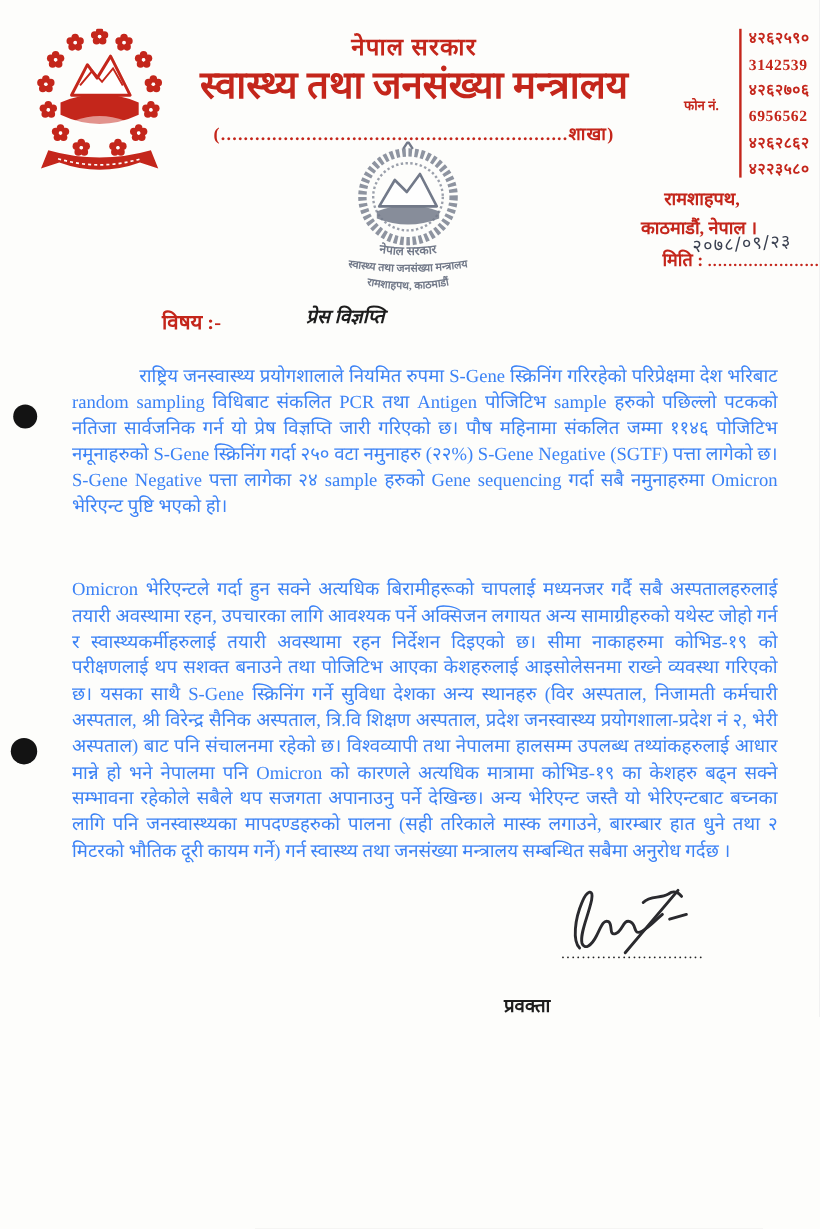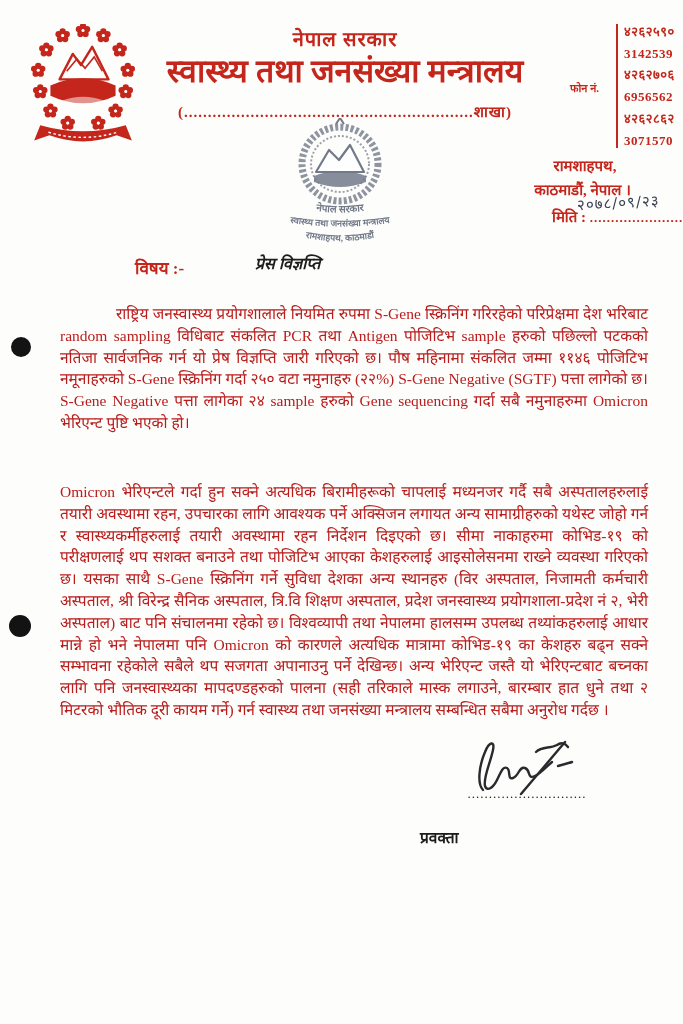--- a/index.html
+++ b/index.html
@@ -45,21 +45,21 @@
     background:#131313; border-radius:50%; }
   .punch-dot-2 { left:9px; top:615px; width:22px; height:22px;
     background:#131313; border-radius:50%; }
 
   
   .subject-label { left:135px; top:256px; font-size:17px; font-weight:700; }
   .subject-value { left:255px; top:252px; font-size:16px; font-weight:700; color:#1d1d1d;font-style:italic; }
 
   
   .para { left:60px; width:588px; font-size:15.5px; line-height:21.8px;
-    text-align:justify; color:#b91c1c; }
+    text-align:justify; color:#3b82f6; }
   .para-1 { top:303px; text-indent:56px; }
   .para-2 { top:481px; }
 
   
   .sig-scribble { left:468px; top:738px; width:128px; height:58px; }
   .sig-dots { left:452px; top:786px; width:150px; text-align:center;
     font-size:13px; letter-spacing:1px; color:#222; }
   .sig-name { left:420px; top:802px; width:190px; text-align:center;
     font-size:15.5px; font-weight:700; color:#1d1d1d; }
   .sig-title { left:420px; top:826px; width:190px; text-align:left;
@@ -107,21 +107,21 @@
   <div class="abs branch-line red">(.............................................................शाखा)</div>
 
   <div class="abs phone-label red">फोन नं.</div>
   <div class="abs phone-divider"></div>
   <div class="abs phone-list red">
     <div>४२६२५९०</div>
     <div>3142539</div>
     <div>४२६२७०६</div>
     <div>6956562</div>
     <div>४२६२८६२</div>
-    <div>3071570</div>
+    <div>४२२३५८०</div>
   </div>
 
   <div class="abs addr1 red">रामशाहपथ,</div>
   <div class="abs addr2 red">काठमाडौं, नेपाल ।</div>
   <div class="abs date-row red">
     <span>मिति :</span>
     <span class="date-dots">........................</span>
   </div>
   <div class="abs date-value">२०७८/०९/२३</div>
 

